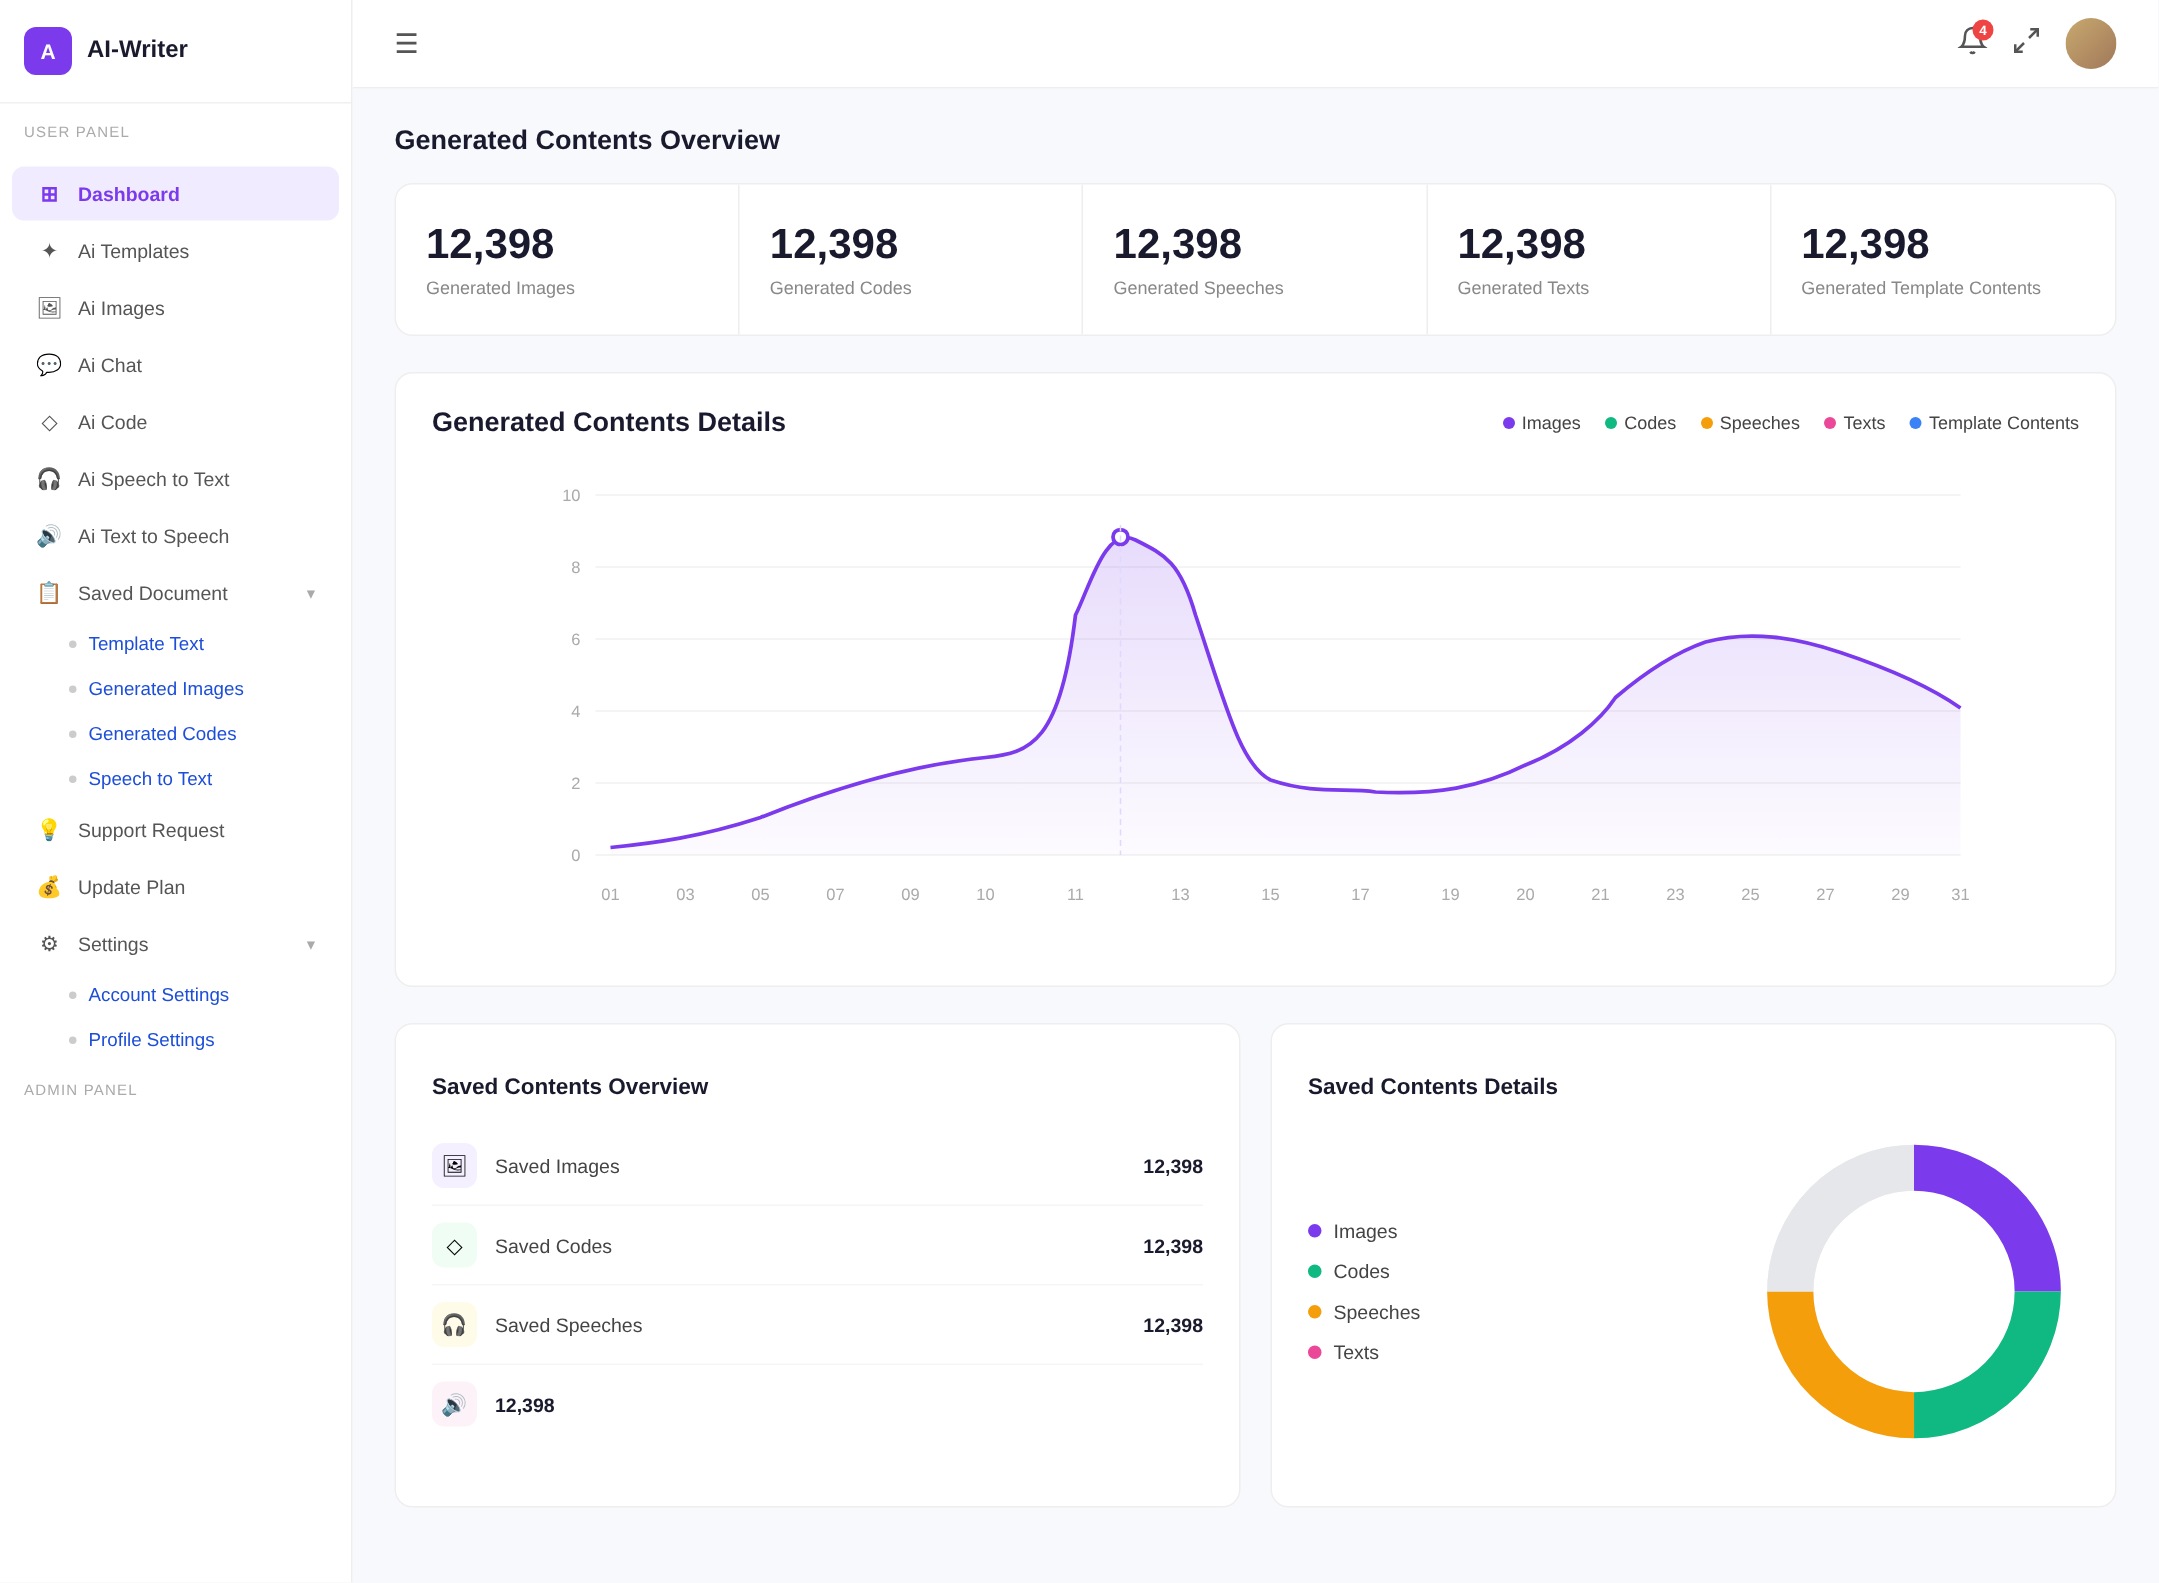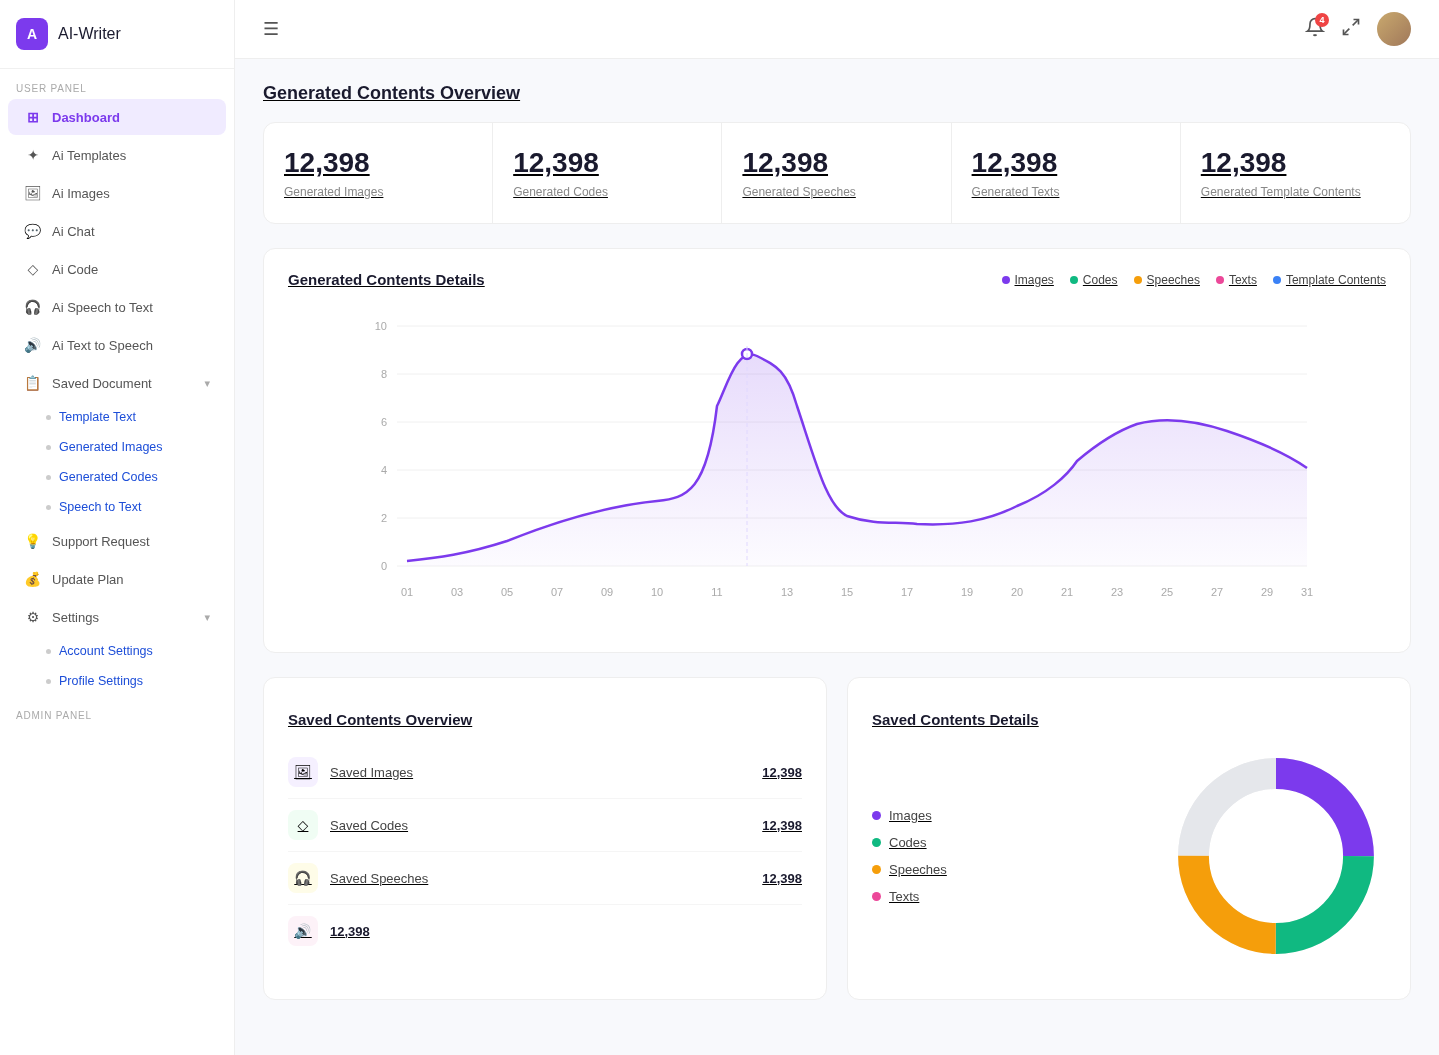--- a/index.html
+++ b/index.html
@@ -11,24 +11,24 @@
       display: flex; flex-direction: column; height: 100vh; overflow-y: auto;
     }
     .sidebar-logo {
       display: flex; align-items: center; gap: 10px; padding: 18px 16px;
       border-bottom: 1px solid #f0f0f0;
     }
     .logo-icon {
       width: 32px; height: 32px; background: #7c3aed; border-radius: 8px;
       display: flex; align-items: center; justify-content: center; color: #fff; font-size: 14px; font-weight: bold;
     }
-    .logo-text { font-size: 16px; font-weight: 400; color: #1a1a2e; }
+    .logo-text { font-size: 16px; font-weight: 700; color: #1a1a2e; }
     .sidebar-section-label {
       font-size: 10px; color: #aaa; text-transform: uppercase; letter-spacing: 0.08em;
-      padding: 14px 16px 4px;
+      padding: 14px 16px 16px;
     }
     .sidebar-item {
       display: flex; align-items: center; gap: 10px; padding: 9px 16px;
       cursor: pointer; border-radius: 8px; margin: 1px 8px; font-size: 13px; color: #555;
       transition: background 0.15s;
     }
     .sidebar-item.active { background: #f0ebff; color: #7c3aed; font-weight: 600; }
     .sidebar-item .icon { width: 18px; height: 18px; display: flex; align-items: center; justify-content: center; font-size: 14px; flex-shrink: 0; }
     .sidebar-item .chevron { margin-left: auto; font-size: 11px; color: #aaa; }
     .sidebar-sub-item {
@@ -52,39 +52,39 @@
     .notif-badge {
       position: absolute; top: -4px; right: -4px; background: #ef4444;
       color: #fff; font-size: 9px; width: 14px; height: 14px; border-radius: 50%;
       display: flex; align-items: center; justify-content: center; font-weight: 700;
     }
     .fullscreen-btn { font-size: 18px; color: #555; cursor: pointer; }
     .avatar { width: 34px; height: 34px; border-radius: 50%; background: #bbb; overflow: hidden; cursor: pointer; }
     .avatar-img { width: 100%; height: 100%; object-fit: cover; background: linear-gradient(135deg,#c9a96e,#a0785a); }
 
     
-    .content { padding: 24px 28px; flex: 1; text-decoration: underline; }
+    .content { padding: 24px 28px; flex: 1; }
 
     
     .section-title { font-size: 18px; font-weight: 700; color: #1a1a2e; margin-bottom: 18px; }
 
     
     .stats-grid {
       display: grid; grid-template-columns: repeat(5, 1fr); gap: 0;
       background: #fff; border-radius: 12px; border: 1px solid #eee; margin-bottom: 24px; overflow: hidden;
     }
     .stat-card { padding: 24px 20px; border-right: 1px solid #eee; }
     .stat-card:last-child { border-right: none; }
     .stat-value { font-size: 28px; font-weight: 700; color: #1a1a2e; margin-bottom: 6px; }
     .stat-label { font-size: 12px; color: #888; }
 
     
     .chart-card { background: #fff; border-radius: 12px; border: 1px solid #eee; padding: 22px 24px; margin-bottom: 24px; }
     .chart-header { display: flex; align-items: center; margin-bottom: 18px; }
-    .chart-title { font-size: 15px; font-weight: 700; color: #1a1a2e; flex: 1; }
+    .chart-title { font-size: 18px; font-weight: 700; color: #1a1a2e; flex: 1; }
     .legend { display: flex; align-items: center; gap: 16px; flex-wrap: wrap; }
     .legend-item { display: flex; align-items: center; gap: 5px; font-size: 12px; color: #444; }
     .legend-dot { width: 8px; height: 8px; border-radius: 50%; }
 
     
     .chart-svg-wrap { width: 100%; overflow: hidden; }
 
     
     .bottom-grid { display: grid; grid-template-columns: 1fr 1fr; gap: 20px; }
     .bottom-card { background: #fff; border-radius: 12px; border: 1px solid #eee; padding: 33px 24px; }

